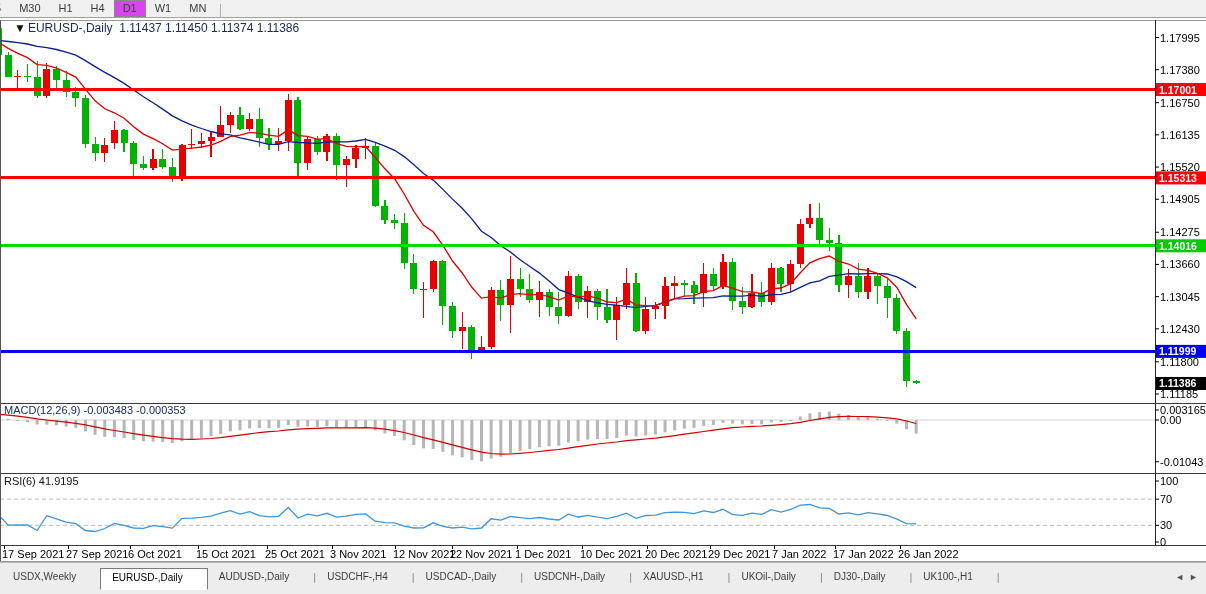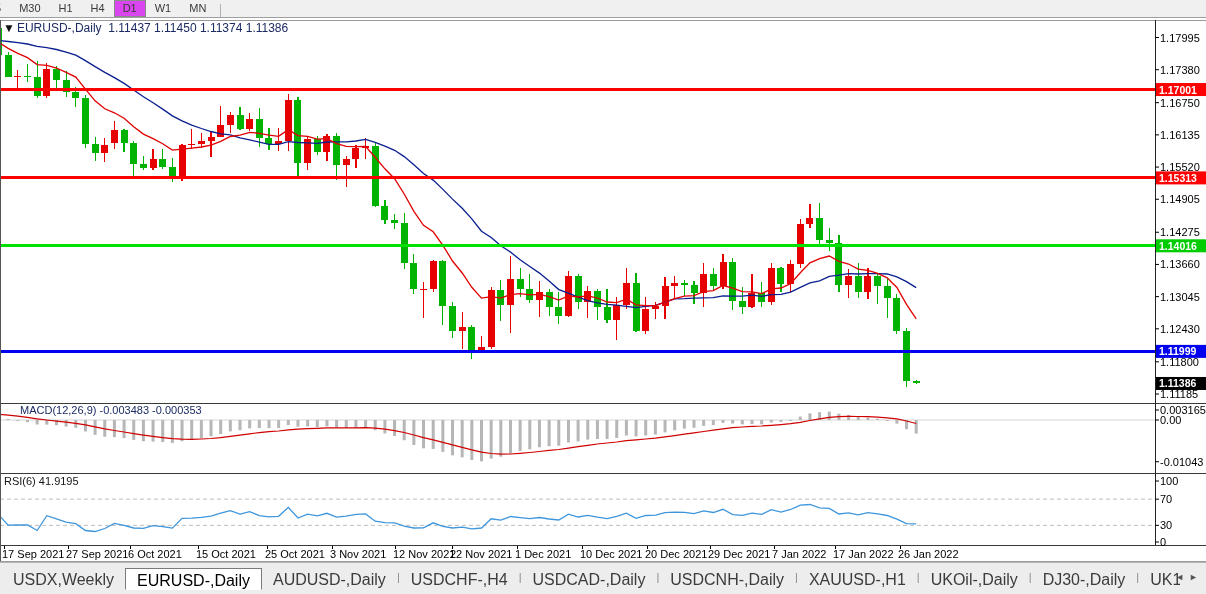--- a/index.html
+++ b/index.html
@@ -3,28 +3,28 @@
 <meta charset="utf-8">
 <style>
   html,body{margin:0;padding:0}
   body{width:1206px;height:594px;position:relative;font-family:"Liberation Sans",sans-serif;background:#fff;overflow:hidden}
   .toolbar{position:absolute;top:0;left:0;width:1206px;height:17px;background:#f0f0f0;border-bottom:1px solid #9f9f9f;display:flex;align-items:flex-end}
   .tf-btn{font-size:11px;color:#3a3a3a;padding:0 8px;height:15px;line-height:15px;border:1px solid transparent;white-space:nowrap}
   .tf-btn.first{margin-left:-14px}
   .tf-btn.active{background:#d946ef;border:1px solid #8a8a8a}
   .tb-sep{width:1px;height:13px;background:#b0b0b0;margin:0 5px}
   #chart-svg{position:absolute;top:18px;left:0}
-  .chart-title{position:absolute;top:21px;left:3px;font-size:12px;color:#1c2b63;white-space:nowrap}
+  .chart-title{position:absolute;top:21px;left:14px;font-size:12px;color:#1c2b63;white-space:nowrap}
   .chart-title .cursor{display:inline-block;margin-right:2px;color:#111}
   .panel-label{position:absolute;font-size:11px;white-space:nowrap}
-  .macd-label{top:404px;left:20px;color:#1c2b63}
+  .macd-label{top:404px;left:4px;color:#1c2b63}
   .rsi-label{top:475px;left:4px;color:#151515}
   .bottom-bar{position:absolute;top:562px;left:0;width:1206px;height:32px;background:#ededed;border-top:1px solid #b5b5b5}
   .tabs-row{position:absolute;top:5px;left:2px;right:26px;height:22px;display:flex;align-items:stretch;overflow:hidden}
-  .tab{font-size:16px;color:#3c3c3c;padding:3px 11px 0 11px;white-space:nowrap}
+  .tab{font-size:10px;color:#3c3c3c;padding:3px 24px 0 11px;white-space:nowrap}
   .tab.active{background:#fff;border:1px solid #7a7a7a;border-bottom:1px solid #fff;color:#000;box-shadow:1px 1px 0 #fff inset}
   .tab-sep{color:#8a8a8a;padding-top:3px;font-size:11px}
   .tabs-arrows{position:absolute;right:3px;top:9px;font-size:9px;color:#555;letter-spacing:5px}
 </style>
 </head>
 <body>
 
 <div class="toolbar">
   <div class="tf-btn first">5</div>
   <div class="tf-btn">M30</div>

